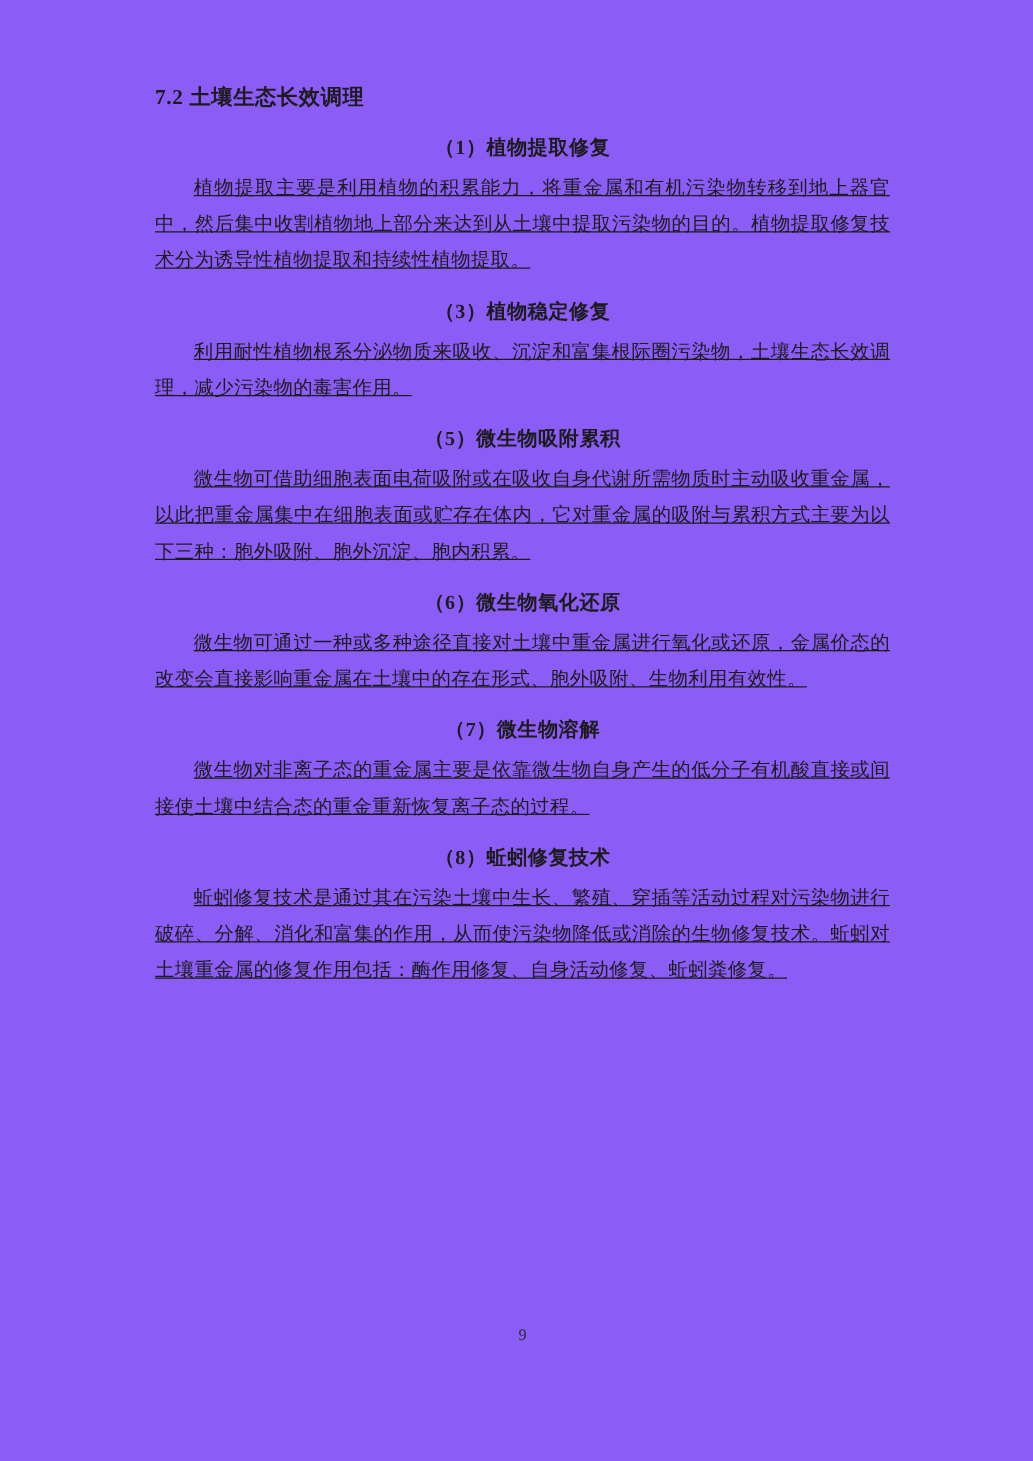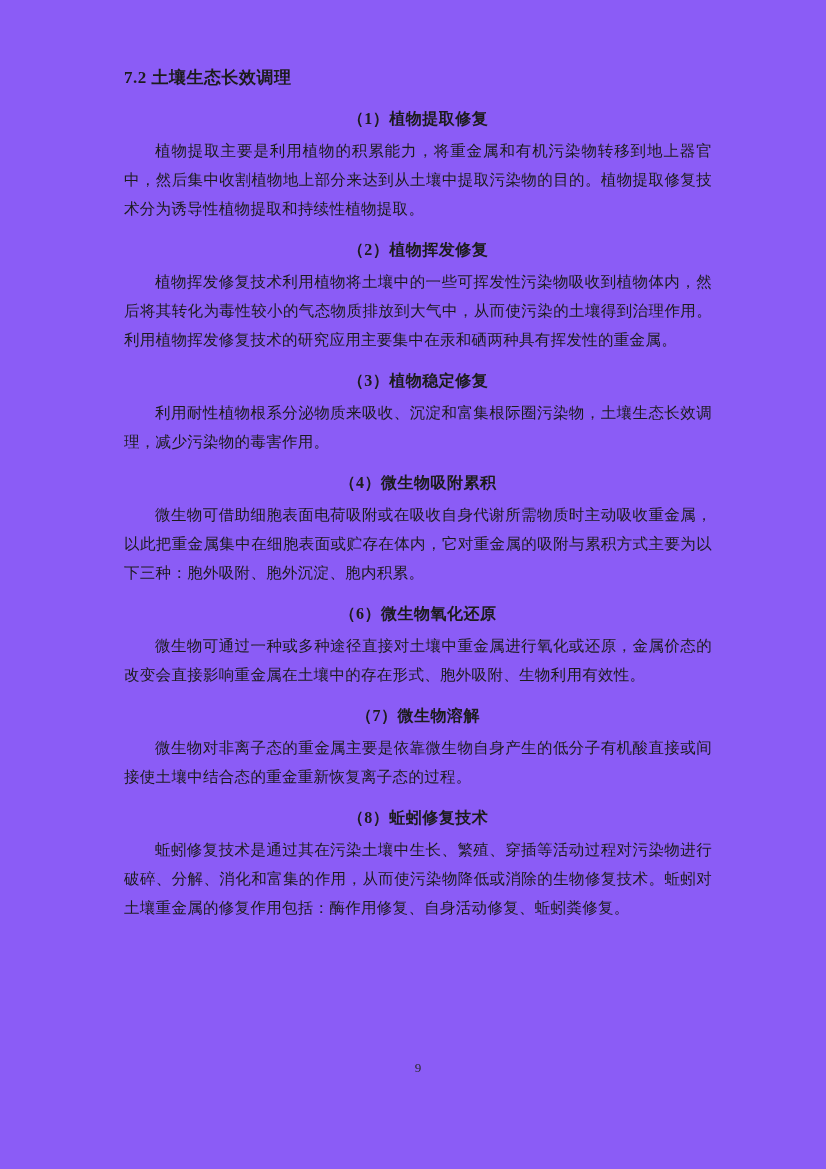--- a/index.html
+++ b/index.html
@@ -39,20 +39,21 @@
     text-align: center;
   }
   .doc-section p {
     font-size: 15.5px;
     font-weight: normal;
     line-height: 29px;
     margin: 0;
     text-align: justify;
     text-indent: 2em;
     letter-spacing: 0.3px;
+    text-decoration: underline;
   }
   .page-number {
     position: absolute;
     top: 1060px;
     left: 124px;
     width: 588px;
     text-align: center;
     font-size: 13px;
     color: #2a2a2a;
   }
@@ -62,33 +63,29 @@
 
 <div class="page">
   <div class="content">
     <h1 class="doc-title">7.2 土壤生态长效调理</h1>
 
     <div class="doc-section">
       <h2>（1）植物提取修复</h2>
       <p>植物提取主要是利用植物的积累能力，将重金属和有机污染物转移到地上器官中，然后集中收割植物地上部分来达到从土壤中提取污染物的目的。植物提取修复技术分为诱导性植物提取和持续性植物提取。</p>
     </div>
 
-    <div class="doc-section">
-      <h2>（2）植物挥发修复</h2>
-      <p>植物挥发修复技术利用植物将土壤中的一些可挥发性污染物吸收到植物体内，然后将其转化为毒性较小的气态物质排放到大气中，从而使污染的土壤得到治理作用。利用植物挥发修复技术的研究应用主要集中在汞和硒两种具有挥发性的重金属。</p>
-    </div>
 
     <div class="doc-section">
       <h2>（3）植物稳定修复</h2>
       <p>利用耐性植物根系分泌物质来吸收、沉淀和富集根际圈污染物，土壤生态长效调理，减少污染物的毒害作用。</p>
     </div>
 
 
     <div class="doc-section">
-      <h2>（4）微生物吸附累积</h2>
+      <h2>（5）微生物吸附累积</h2>
       <p>微生物可借助细胞表面电荷吸附或在吸收自身代谢所需物质时主动吸收重金属，以此把重金属集中在细胞表面或贮存在体内，它对重金属的吸附与累积方式主要为以下三种：胞外吸附、胞外沉淀、胞内积累。</p>
     </div>
 
     <div class="doc-section">
       <h2>（6）微生物氧化还原</h2>
       <p>微生物可通过一种或多种途径直接对土壤中重金属进行氧化或还原，金属价态的改变会直接影响重金属在土壤中的存在形式、胞外吸附、生物利用有效性。</p>
     </div>
 
     <div class="doc-section">
       <h2>（7）微生物溶解</h2>

